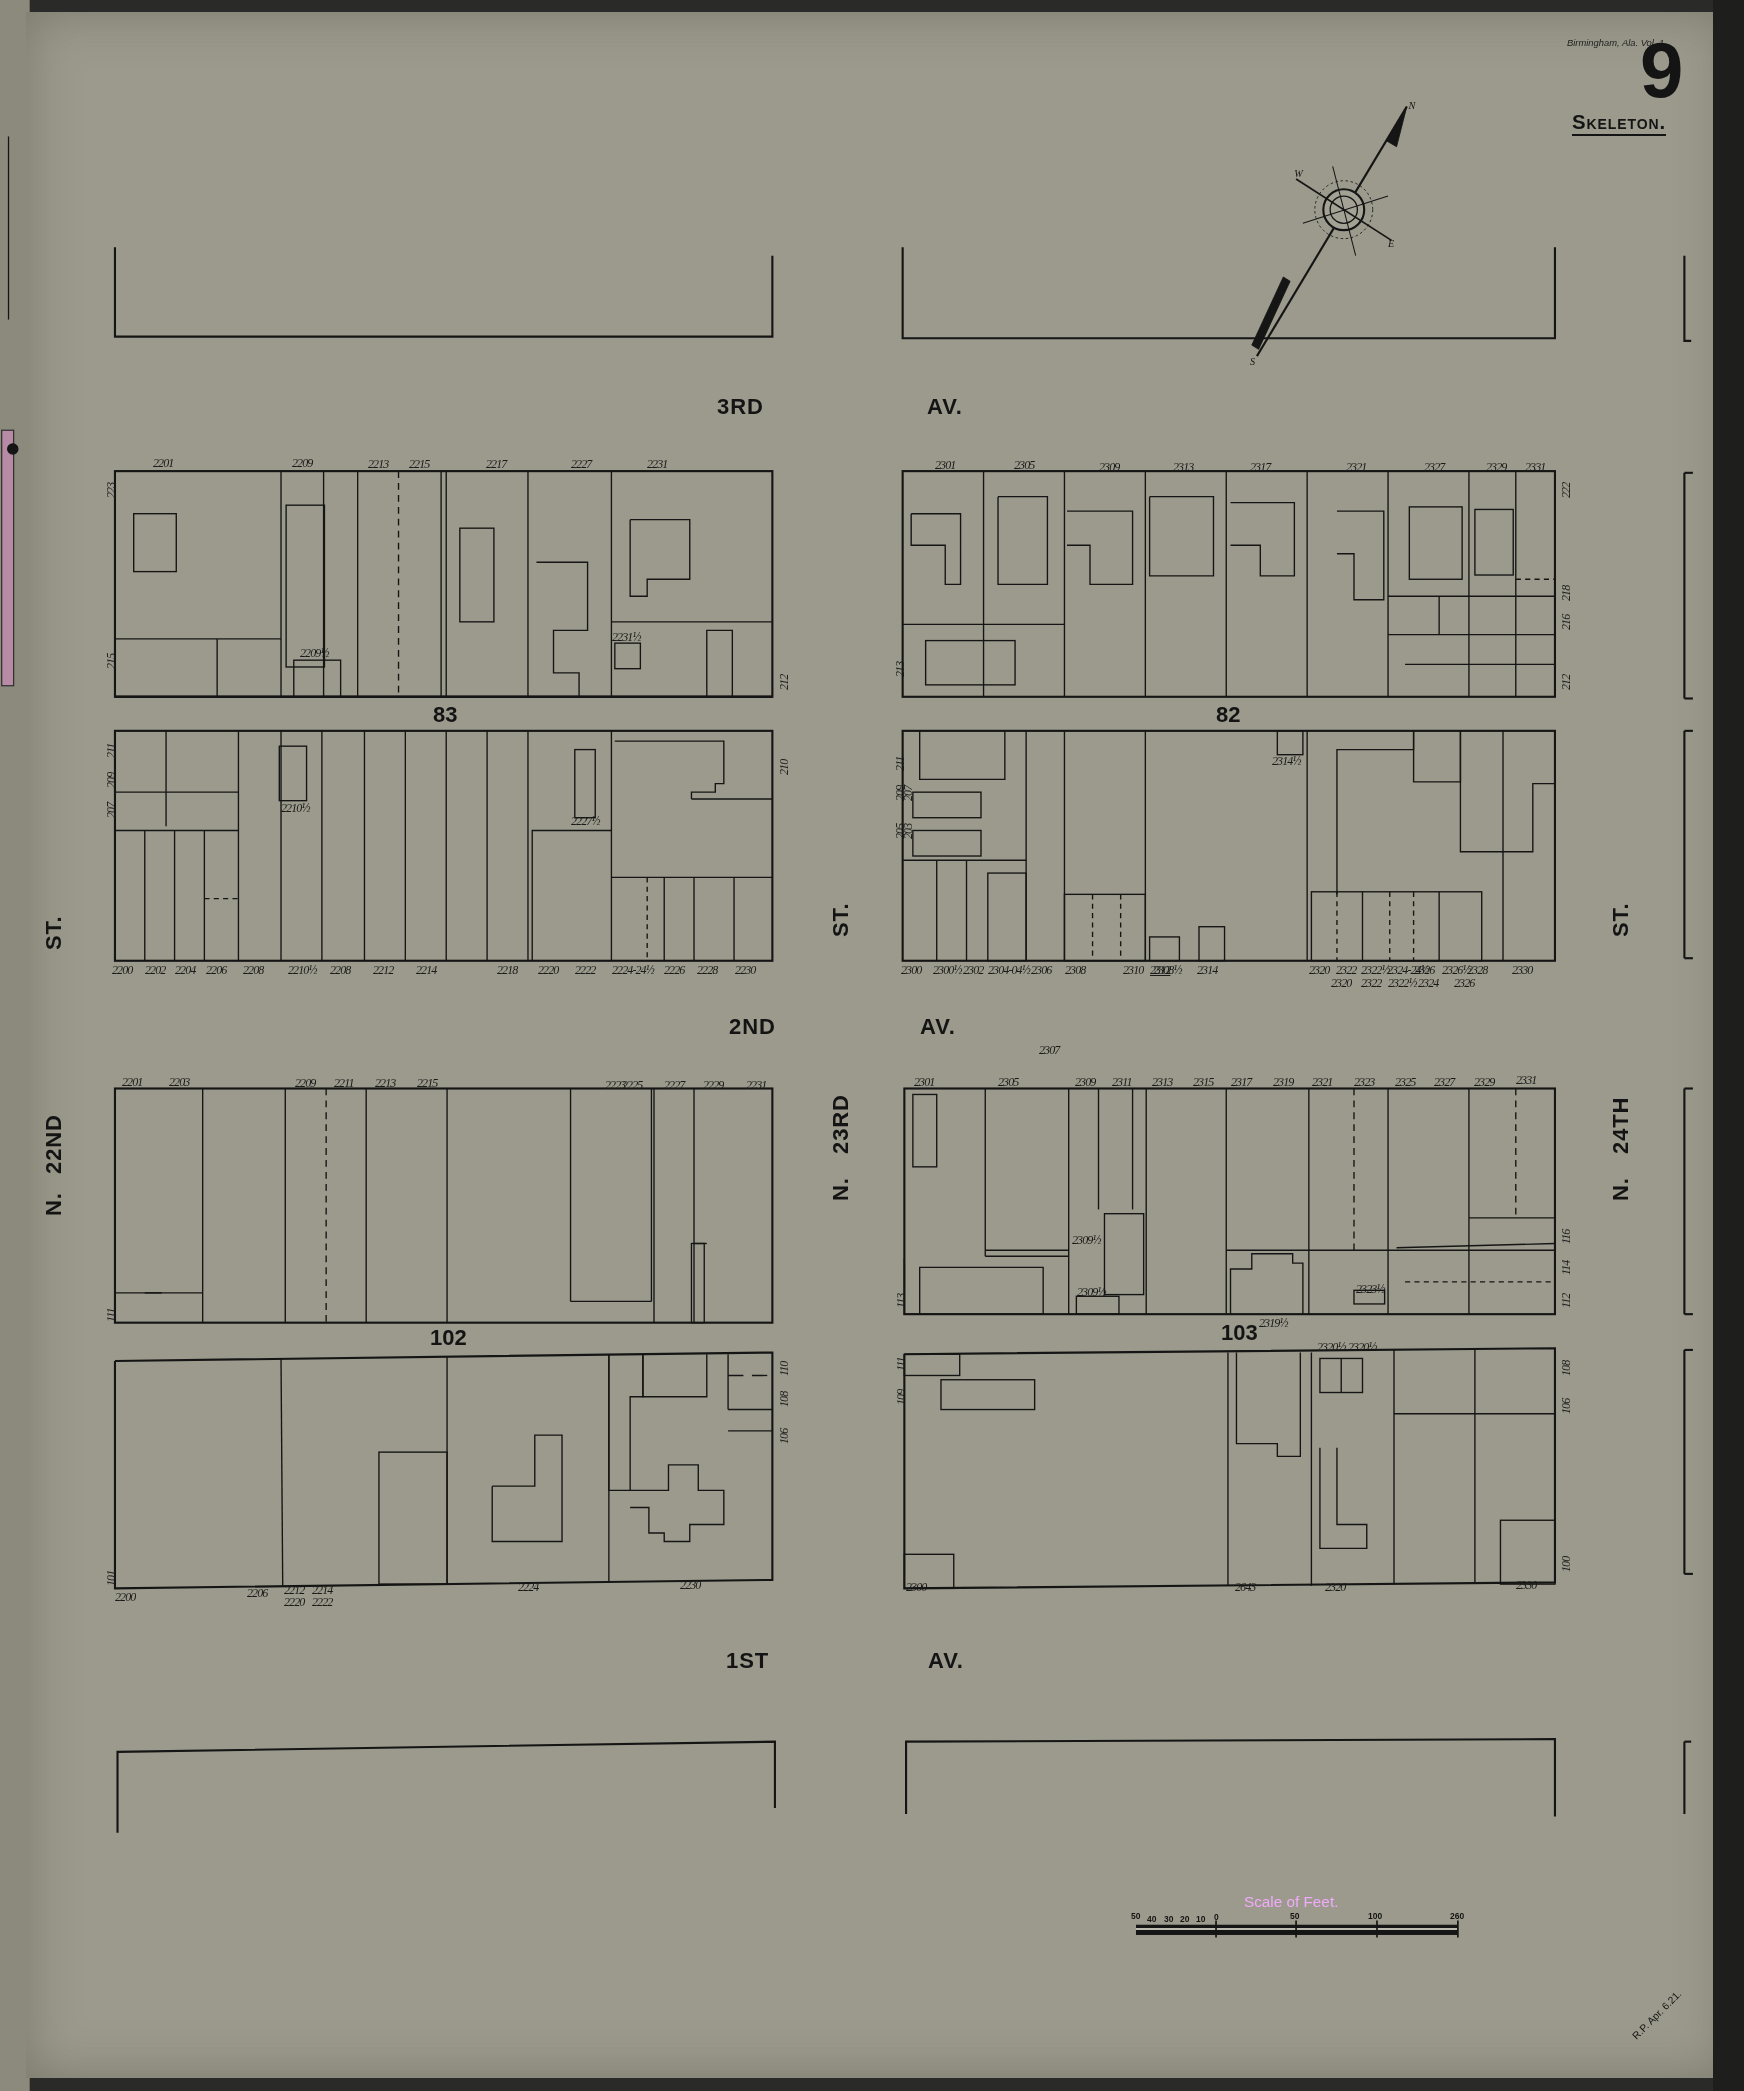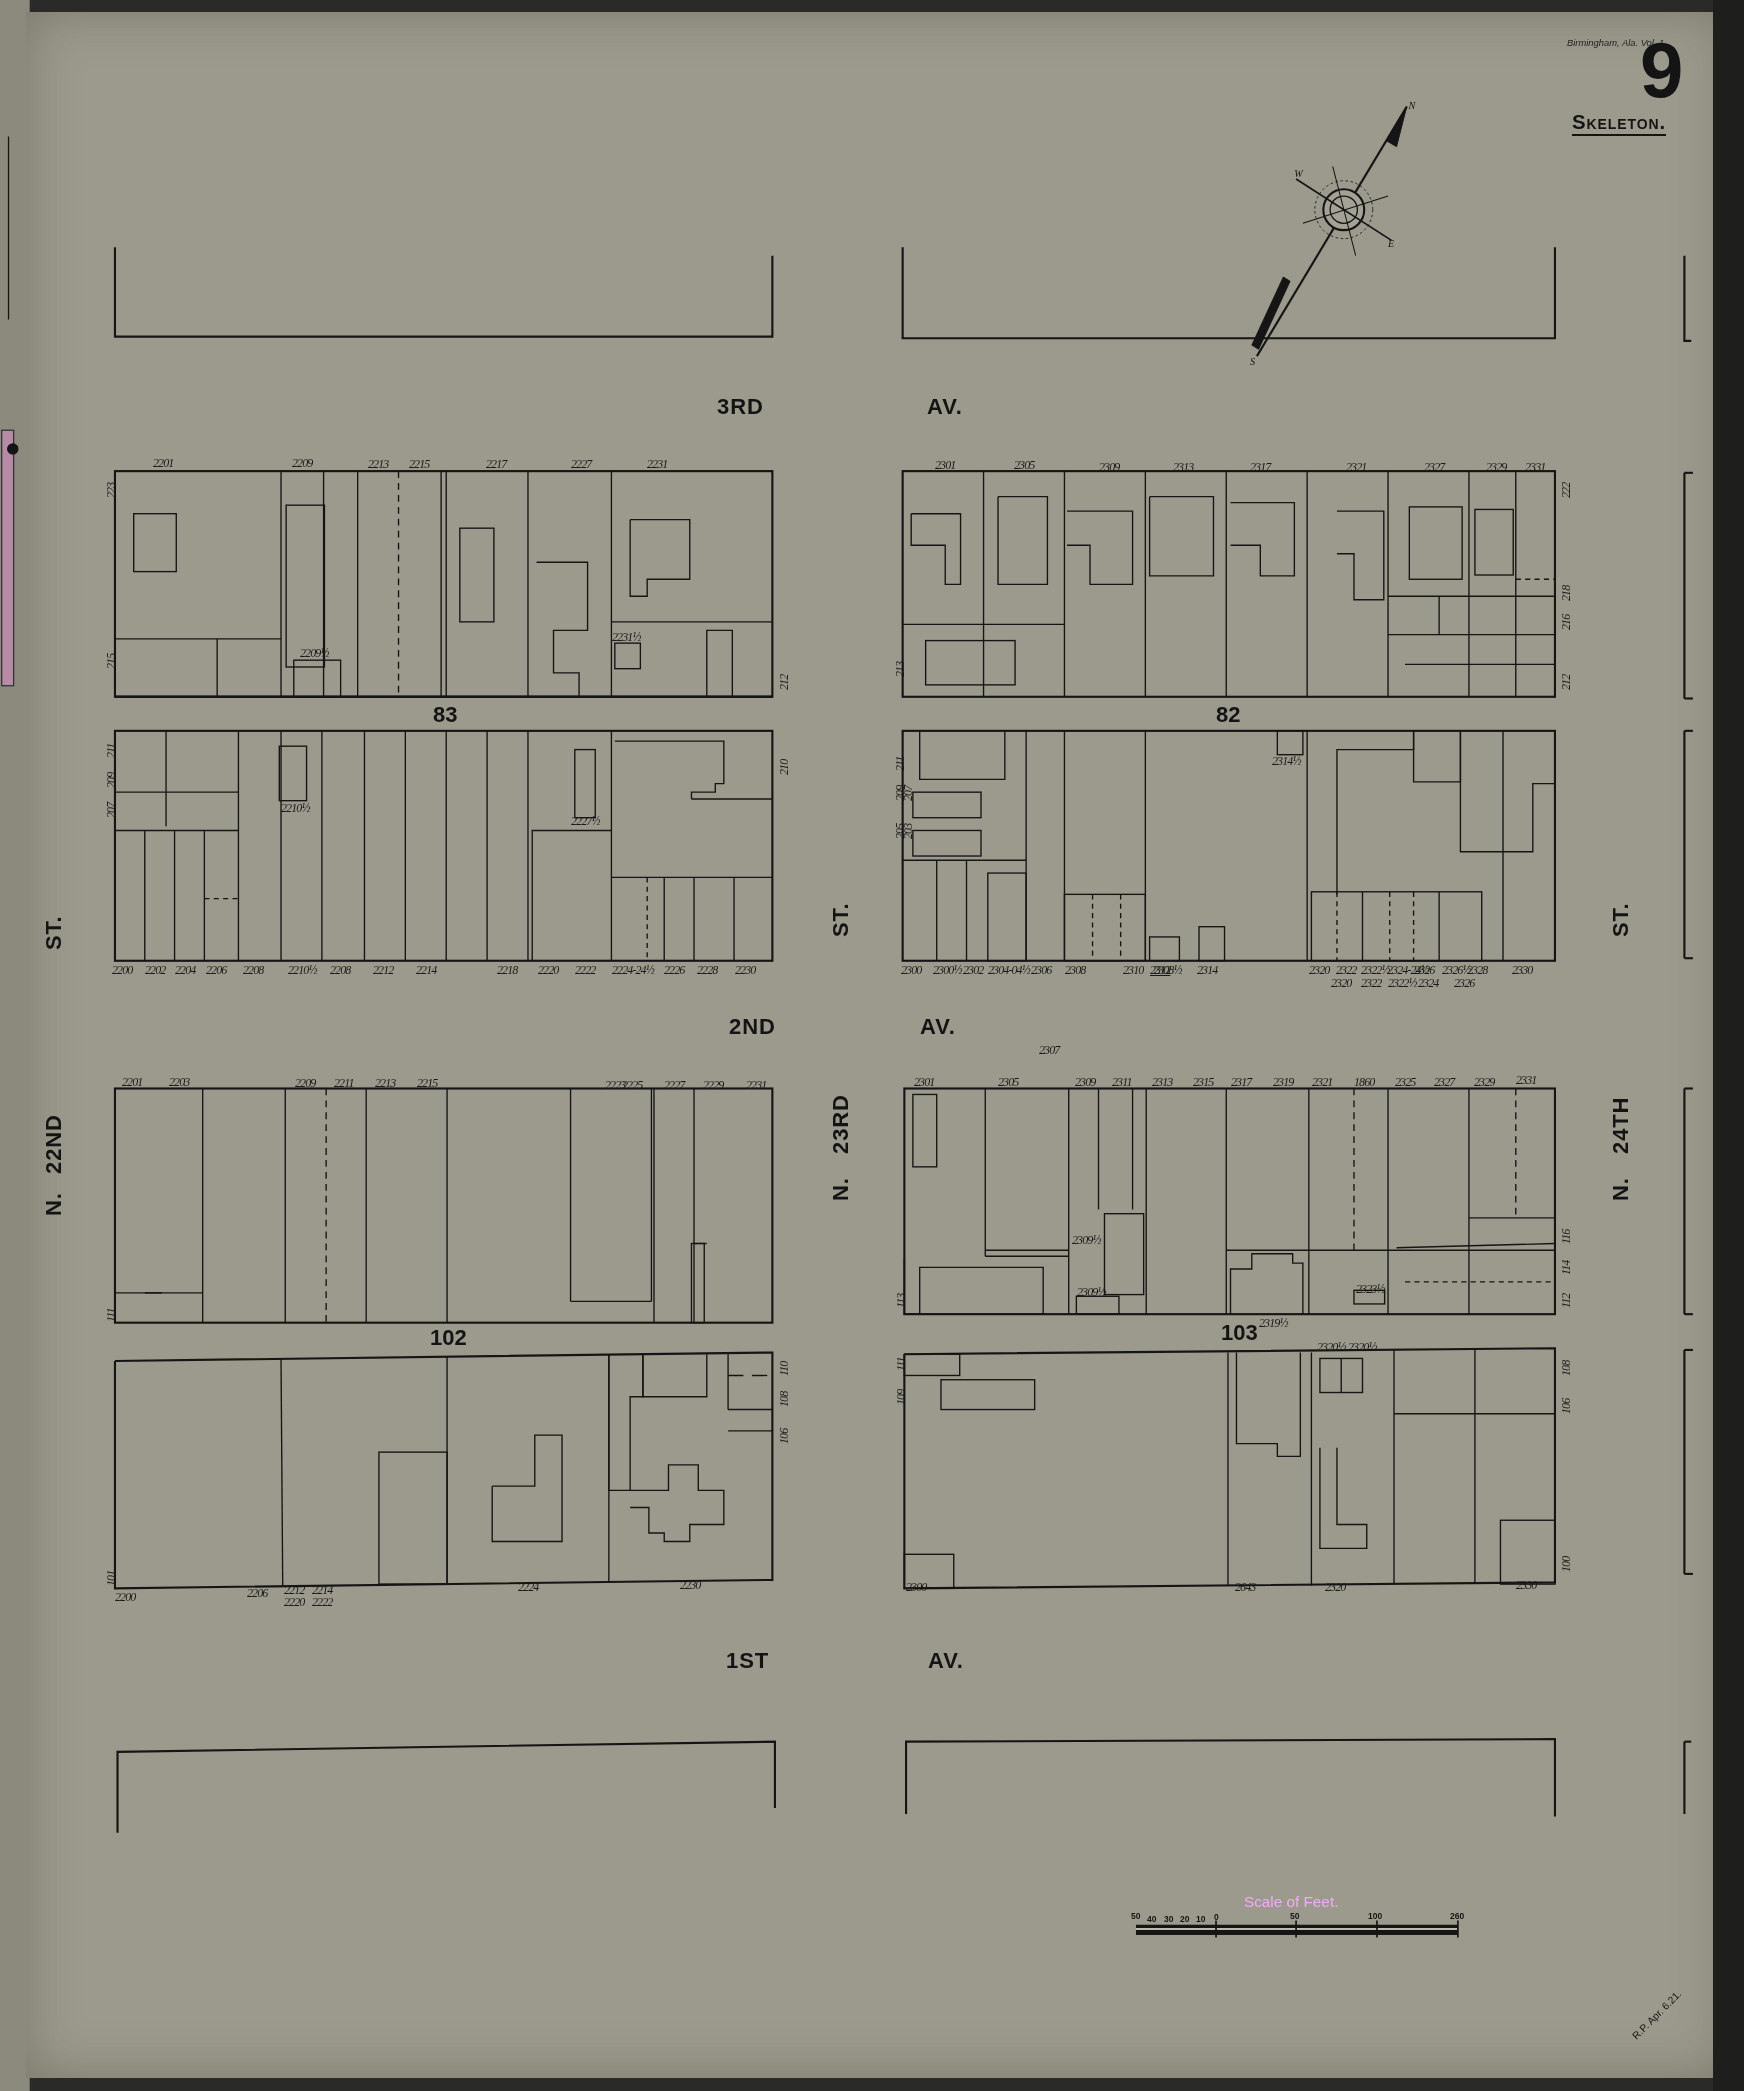--- a/index.html
+++ b/index.html
@@ -418,21 +418,21 @@
 <div class="addr" style="left:914px;top:1075px;">2301</div>
 <div class="addr" style="left:998px;top:1075px;">2305</div>
 <div class="addr" style="left:1039px;top:1043px;">2307</div>
 <div class="addr" style="left:1075px;top:1075px;">2309</div>
 <div class="addr" style="left:1112px;top:1075px;">2311</div>
 <div class="addr" style="left:1152px;top:1075px;">2313</div>
 <div class="addr" style="left:1193px;top:1075px;">2315</div>
 <div class="addr" style="left:1231px;top:1075px;">2317</div>
 <div class="addr" style="left:1273px;top:1075px;">2319</div>
 <div class="addr" style="left:1312px;top:1075px;">2321</div>
-<div class="addr" style="left:1354px;top:1075px;">1860</div>
+<div class="addr" style="left:1354px;top:1075px;">2323</div>
 <div class="addr" style="left:1395px;top:1075px;">2325</div>
 <div class="addr" style="left:1434px;top:1075px;">2327</div>
 <div class="addr" style="left:1474px;top:1075px;">2329</div>
 <div class="addr" style="left:1516px;top:1073px;">2331</div>
 
 <div class="addr" style="left:1072px;top:1233px;">2309½</div>
 <div class="addr" style="left:1077px;top:1285px;">2309½</div>
 <div class="addr" style="left:1259px;top:1316px;">2319½</div>
 <div class="addr" style="left:1356px;top:1282px;">2323½</div>
 <div class="addr" style="left:1317px;top:1340px;">2320½</div>

